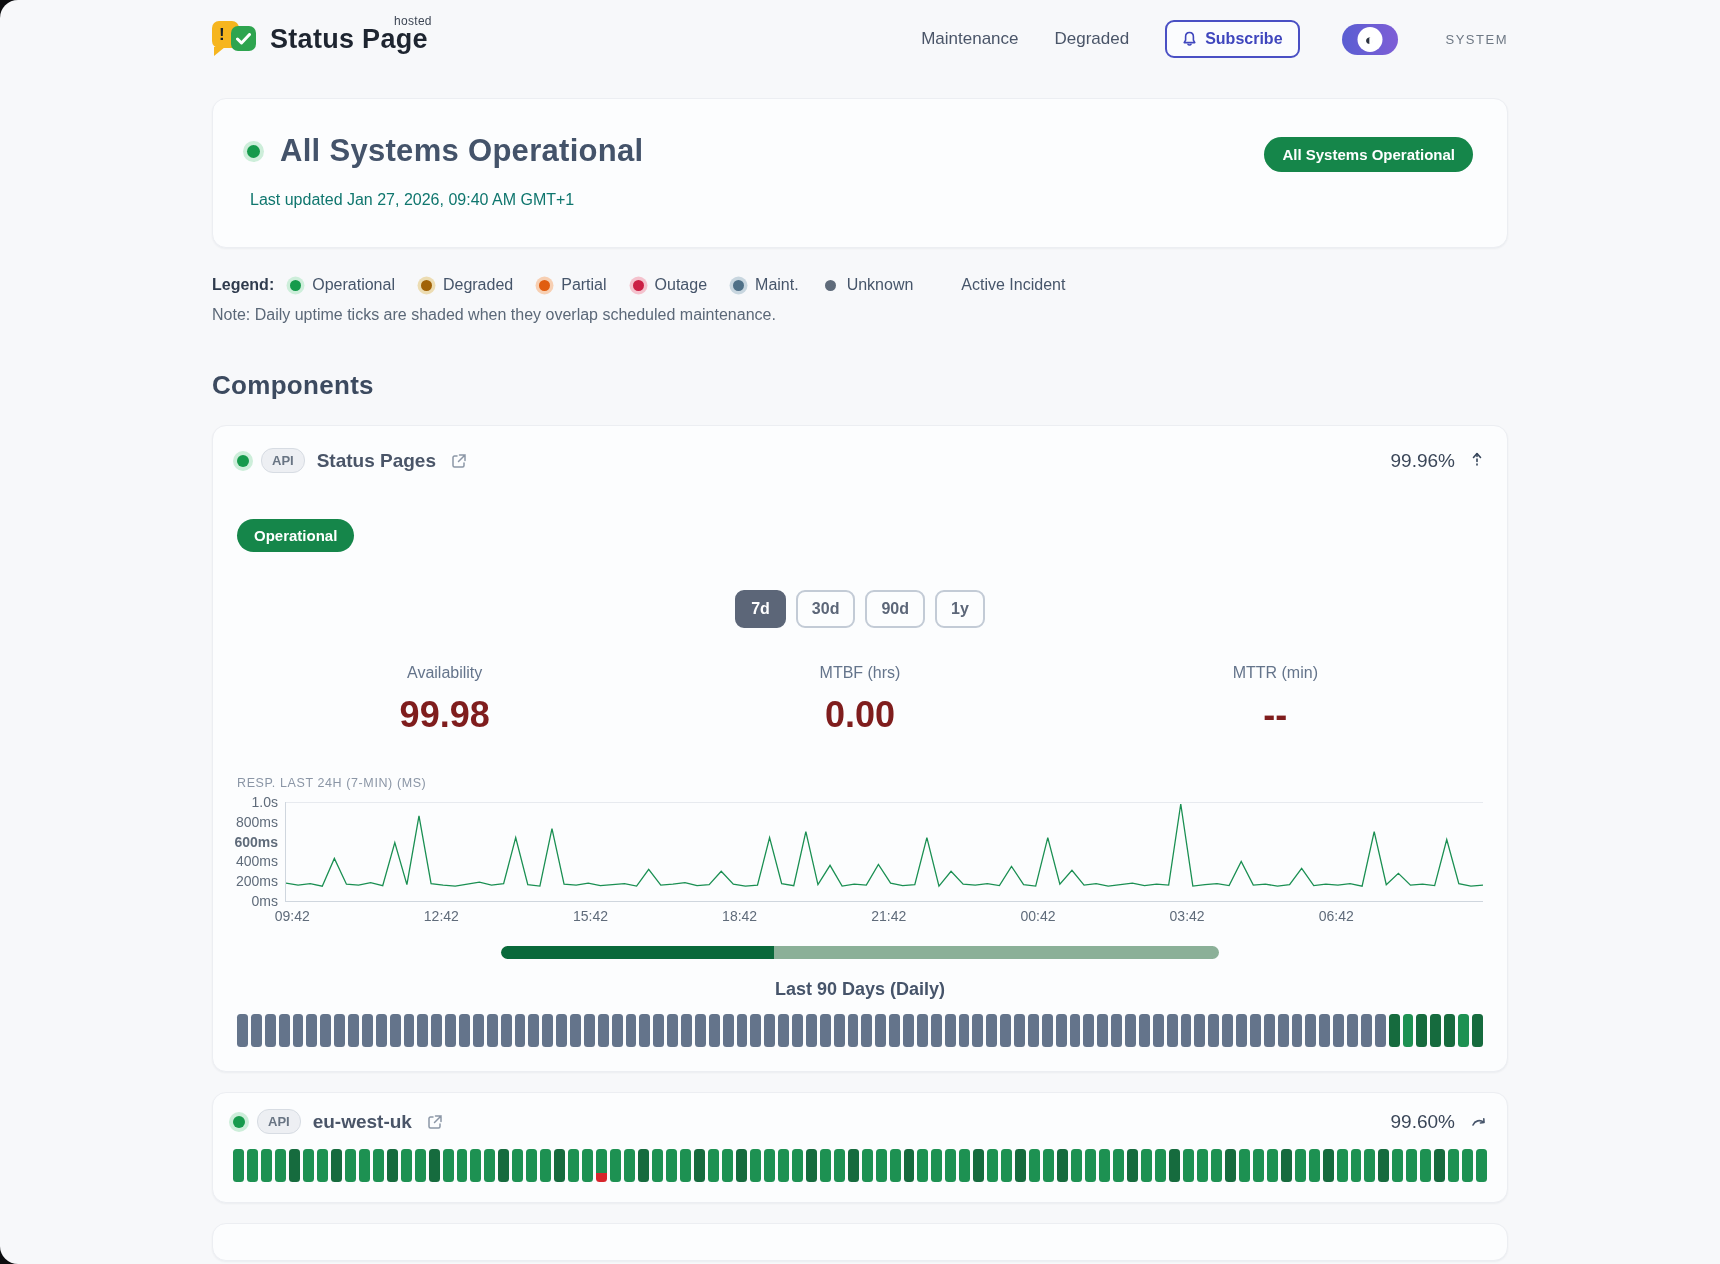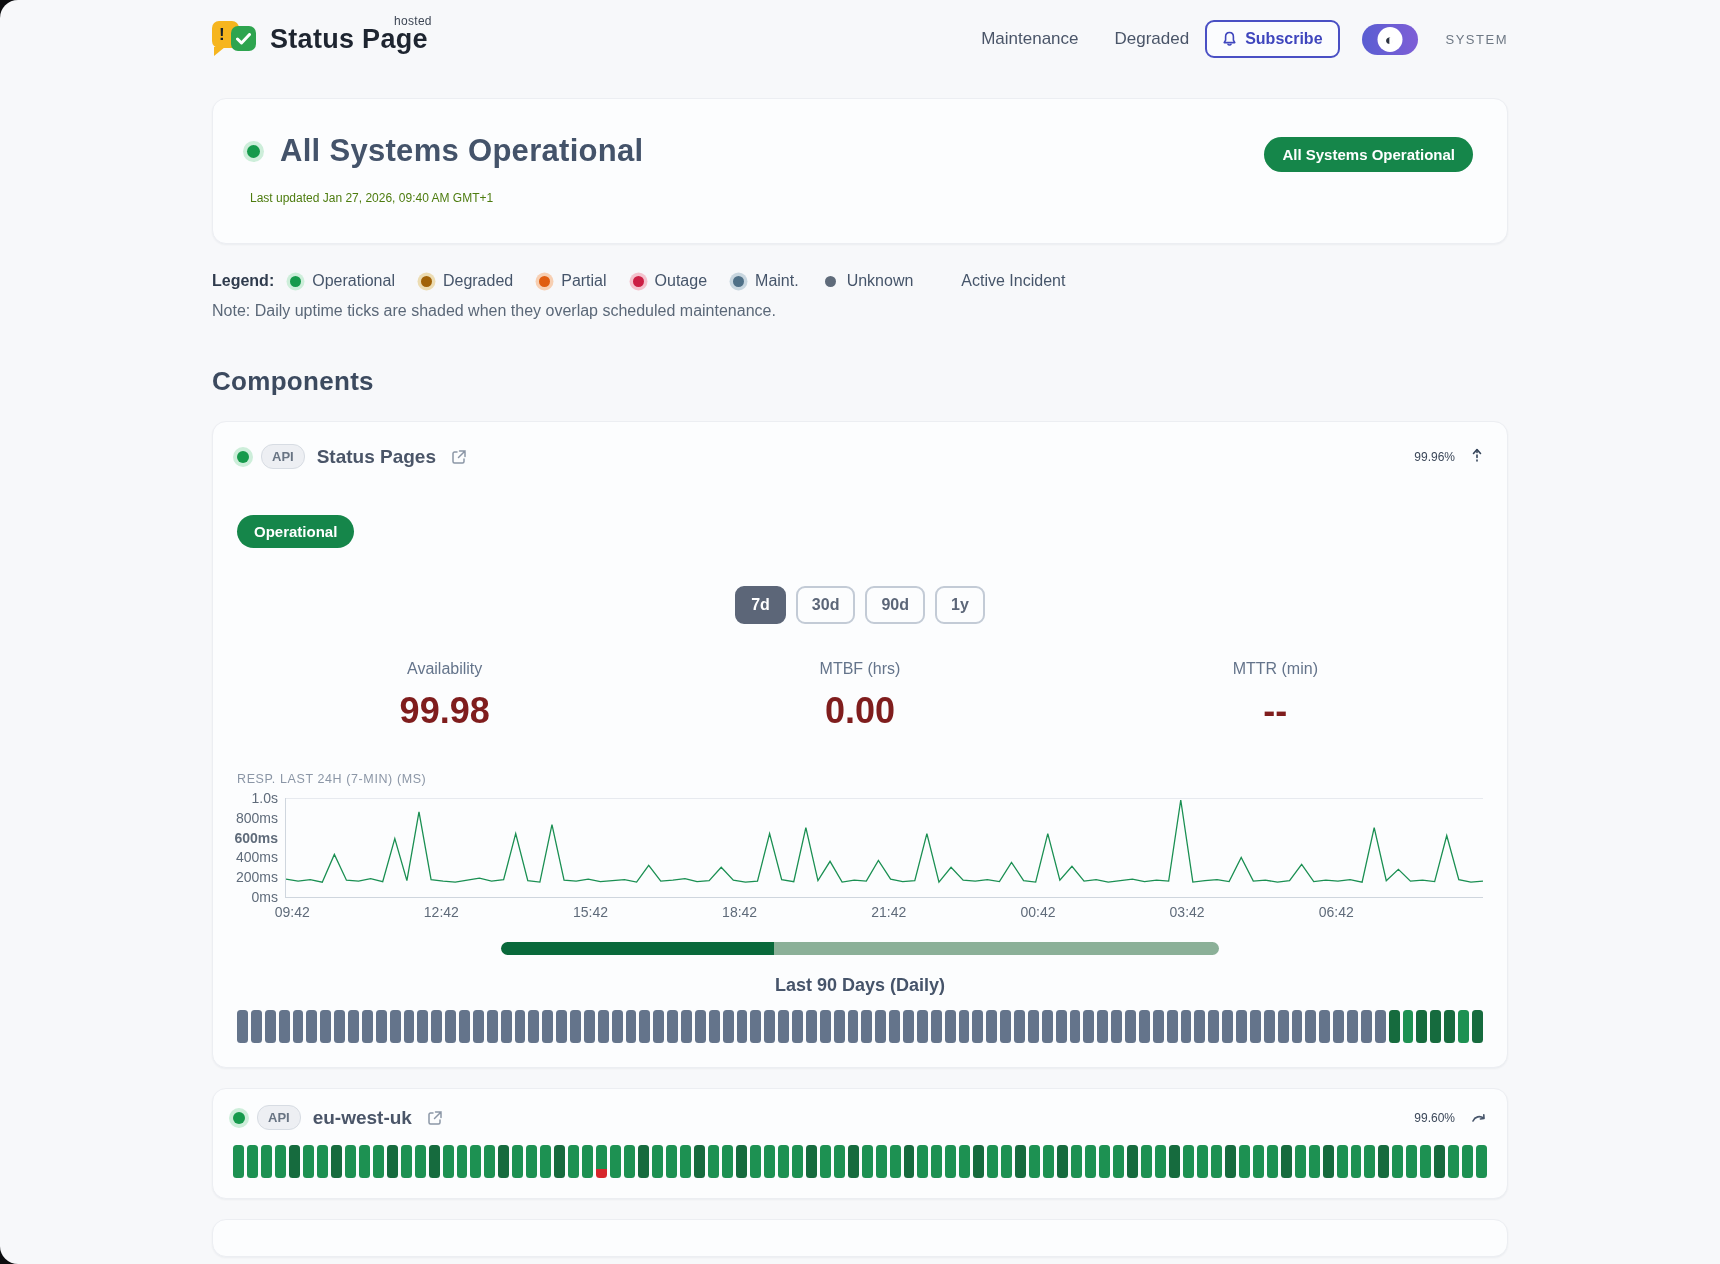--- a/index.html
+++ b/index.html
@@ -10,56 +10,56 @@
 
   
   .topbar { display:flex; align-items:center; padding-top:18px; }
   .logo { display:flex; align-items:center; gap:10px; position:relative; }
   .logo-icon { position:relative; width:48px; height:42px; }
   .bubble-yellow { position:absolute; left:0; top:3px; width:27px; height:27px; background:#f6b51e; border-radius:7px; color:#15202b; font-weight:bold; font-size:17px; display:flex; align-items:center; justify-content:flex-start; padding-left:7px; }
   .bubble-yellow::after { content:""; position:absolute; left:2px; bottom:-8px; width:0; height:0; border-left:11px solid #f6b51e; border-bottom:9px solid transparent; }
   .bubble-green { position:absolute; left:19px; top:8px; width:25px; height:25px; background:#2ea44f; border-radius:7px; display:flex; align-items:center; justify-content:center; }
   .logo-text { font-size:27px; font-weight:700; color:#1e2530; letter-spacing:.3px; position:relative; }
   .logo-sup { position:absolute; top:-10px; right:-4px; font-size:12px; font-weight:400; color:#3d4654; letter-spacing:.3px; }
-  .topnav { margin-left:auto; display:flex; align-items:center; gap:16px; }
+  .topnav { margin-left:auto; display:flex; align-items:center; gap:36px; }
   .nav-link { font-size:17px; color:#4a5568; cursor:pointer; }
   .subscribe-btn { display:flex; align-items:center; gap:8px; border:2px solid #4a50c4; color:#3f46bd; background:#fbfcfe; border-radius:9px; padding:8px 15px; font-size:16px; font-weight:700; cursor:pointer; }
   .theme-toggle { width:56px; height:31px; border-radius:16px; background:linear-gradient(90deg,#5a5ed2,#7e5ed6); position:relative; cursor:pointer; margin-left:6px; }
   .theme-knob { position:absolute; top:3px; left:50%; transform:translateX(-50%); width:25px; height:25px; background:#fff; border-radius:50%; display:flex; align-items:center; justify-content:center; font-size:15px; color:#2b3240; }
   .system-label { font-size:13px; letter-spacing:1.5px; color:#6e7884; margin-left:12px; }
 
   
   .card { background:#fcfdfe; border:1px solid #eceef2; border-radius:14px; box-shadow:0 1px 2px rgba(20,30,50,.05); }
 
   
   .hero { margin-top:38px; padding:34px 34px 38px; position:relative; }
   .hero-titlerow { display:flex; align-items:center; gap:20px; }
   .hero-dot { width:13px; height:13px; border-radius:50%; background:#169a4c; box-shadow:0 0 0 4px #cdeeda; }
   .hero-title { font-size:31px; font-weight:600; color:#44536a; letter-spacing:.3px; }
-  .hero-updated { margin-top:22px; margin-left:3px; font-size:12px; color:#4d7c0f; }
+  .hero-updated { margin-top:22px; margin-left:3px; font-size:16px; color:#0f766e; }
   .hero-badge { position:absolute; right:34px; top:38px; background:#15864a; color:#fff; font-size:15px; font-weight:700; padding:9px 18px; border-radius:20px; }
 
   
   .legend-row { margin-top:28px; display:flex; align-items:flex-start; font-size:16px; color:#46556a; }
   .legend-label { font-weight:700; color:#2f3b4d; margin-right:16px; }
   .leg-item { display:flex; align-items:center; gap:11px; margin-right:26px; }
   .leg-dot { width:11px; height:11px; border-radius:50%; }
   .active-incident { margin-left:22px; }
   .note { margin-top:12px; font-size:16px; color:#5b6878; }
 
   
   .components-heading { margin-top:46px; font-size:26px; font-weight:600; color:#3c4a5f; letter-spacing:.3px; }
   .comp-card { margin-top:24px; padding:22px 24px 24px; }
   .comp-header { display:flex; align-items:center; gap:12px; }
   .comp-dot { width:12px; height:12px; border-radius:50%; background:#169a4c; box-shadow:0 0 0 4px #cdeeda; }
   .api-badge { font-size:13px; font-weight:700; color:#687483; background:#edeff3; border:1px solid #d7dce3; border-radius:12px; padding:4px 10px; }
   .comp-name { font-size:19px; font-weight:600; color:#4a5568; }
   .ext-icon { display:inline-flex; margin-left:2px; cursor:pointer; }
   .comp-right { margin-left:auto; display:flex; align-items:center; gap:16px; }
-  .comp-uptime { font-size:12px; color:#3b4759; }
+  .comp-uptime { font-size:19px; color:#3b4759; }
   .icon-btn { cursor:pointer; display:inline-flex; align-items:center; }
 
   .status-pill { display:inline-block; margin-top:46px; background:#15864a; color:#fff; font-size:15px; font-weight:700; padding:8px 17px; border-radius:18px; }
 
   .range-row { display:flex; justify-content:center; gap:10px; margin-top:38px; }
   .range-btn { font-size:16px; font-weight:600; border-radius:9px; padding:8px 14px; cursor:pointer; border:2px solid #c3cbd6; color:#5c6678; background:#fcfdfe; }
   .range-btn.active { background:#5c6678; border-color:#5c6678; color:#fff; }
 
   .stats-row { display:flex; margin-top:36px; }
   .stat { flex:1; text-align:center; }

